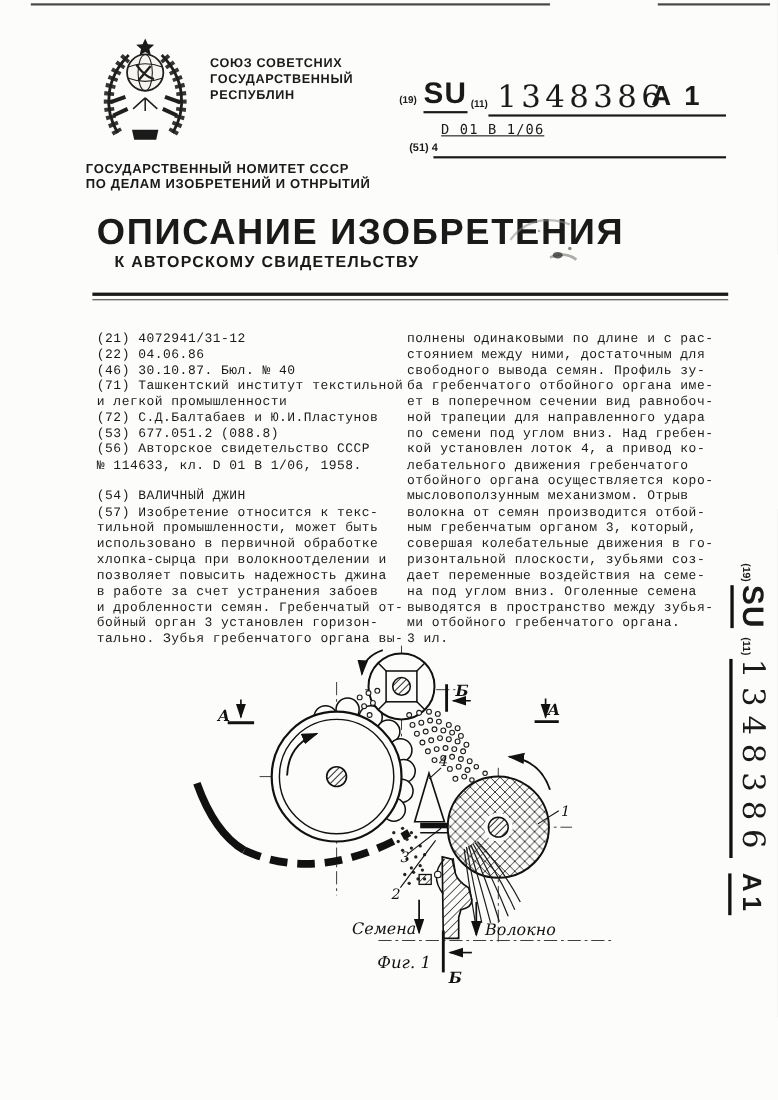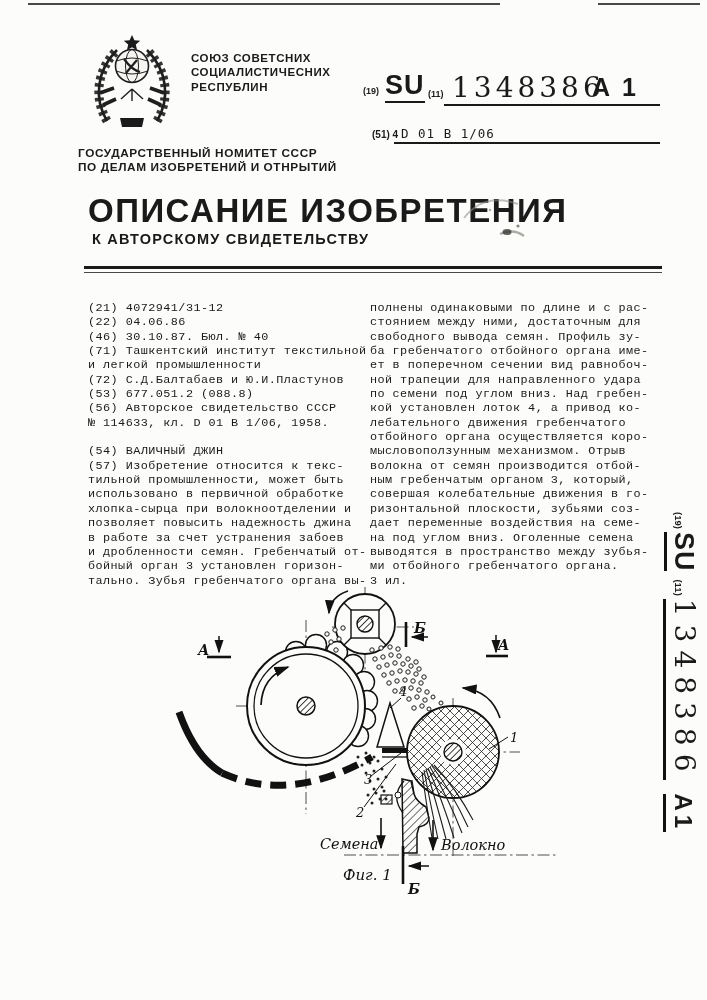--- a/index.html
+++ b/index.html
@@ -52,35 +52,35 @@
       <path d="M45 56 L34 66 M45 56 L45 68 M45 56 L56 66" stroke-width="1.4"></path>
 
       <path d="M13 60 L27 55 M77 60 L63 55 M16 72 L29 66 M74 72 L61 66" stroke-width="3.6"></path>
     </g>
 
     <path d="M45 2 l2.4 5.2 5.8.5 -4.4 3.9 1.3 5.6 -5.1-3 -5.1 3 1.3-5.6 -4.4-3.9 5.8-.5 z" fill="#1a1a1a"></path>
 
     <path d="M33 85 h24 l-2 9 h-20 z" fill="#1a1a1a"></path>
   </svg>
 
-  <div class="abs masthead" style="left:191px;top:51px;"><div class="tline">СОЮЗ СОВЕТСНИХ</div><div class="tline">СОЦИАЛИСТИЧЕСНИХ</div><div class="tline">РЕСПУБЛИН</div></div>
+  <div class="abs masthead" style="left:191px;top:51px;"><div class="tline">СОЮЗ СОВЕТСНИХ</div><div class="tline">ГОСУДАРСТВЕННЫЙ</div><div class="tline">РЕСПУБЛИН</div></div>
   <div class="abs committee" style="left:78px;top:146px;"><div class="tline">ГОСУДАРСТВЕННЫЙ НОМИТЕТ СССР</div><div class="tline">ПО ДЕЛАМ ИЗОБРЕТЕНИЙ И ОТНРЫТИЙ</div></div>
 
   <div class="abs small-code" style="left:363px;top:86px;">(19)</div>
   <div class="abs su-big" style="left:385px;top:72px;">SU</div>
   <div class="abs small-code" style="left:428px;top:89px;">(11)</div>
   <div class="abs pat-num" style="left:452px;top:74px;">1348386</div>
   <div class="abs pat-kind" style="left:592px;top:75px;">A 1</div>
   <div class="hline" style="left:444px;top:104px;width:216px;height:2.4px;"></div>
   <div class="abs small-code" style="left:372px;top:129px;font-size:10px;">(51) 4</div>
-  <div class="abs ipc" style="left:401px;top:126px;">D 01 B 1/06</div>
+  <div class="abs ipc" style="left:401px;top:110px;text-decoration:underline;">D 01 B 1/06</div>
   <div class="hline" style="left:394px;top:142px;width:266px;height:1.6px;"></div>
 
   <div class="abs doc-title" style="left:88px;top:192px;">ОПИСАНИЕ ИЗОБРЕТЕНИЯ</div>
-  <div class="abs doc-sub" style="left:92px;top:231px;">К АВТОРСКОМУ СВИДЕТЕЛЬСТВУ</div>
+  <div class="abs doc-sub" style="left:104px;top:231px;">К АВТОРСКОМУ СВИДЕТЕЛЬСТВУ</div>
 
   <svg class="abs" style="left:460px;top:188px;" width="80" height="64" viewBox="0 0 80 64">
     <path d="M4 30 Q24 4 58 16" stroke="#8a8a85" stroke-width="2" fill="none" opacity=".55"></path>
     <path d="M40 46 q14 -6 24 2" stroke="#77776f" stroke-width="2.4" fill="none" opacity=".6"></path>
     <ellipse cx="47" cy="44" rx="4.5" ry="3" fill="#3a3a36" opacity=".8"></ellipse>
     <circle cx="58" cy="38" r="1.6" fill="#55554f" opacity=".7"></circle>
     <circle cx="30" cy="22" r="1.2" fill="#77776f" opacity=".6"></circle>
   </svg>
 
   <div class="hline" style="left:84px;top:266px;width:578px;height:2.6px;"></div>

